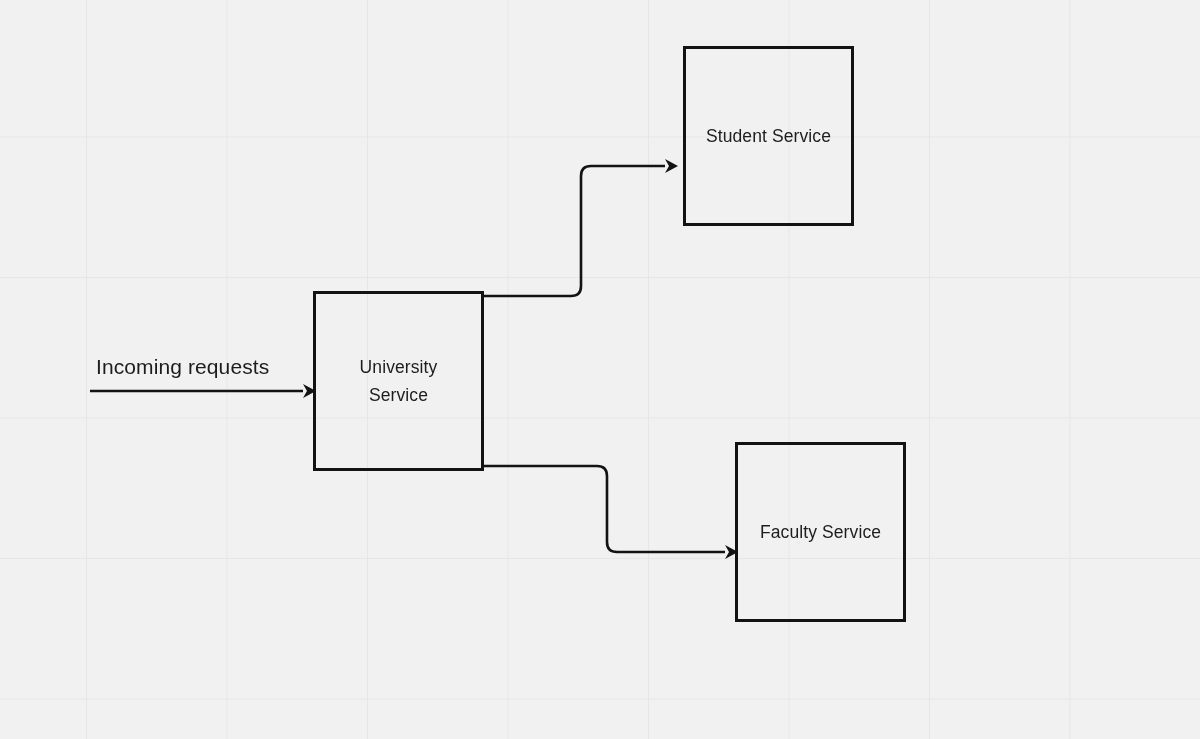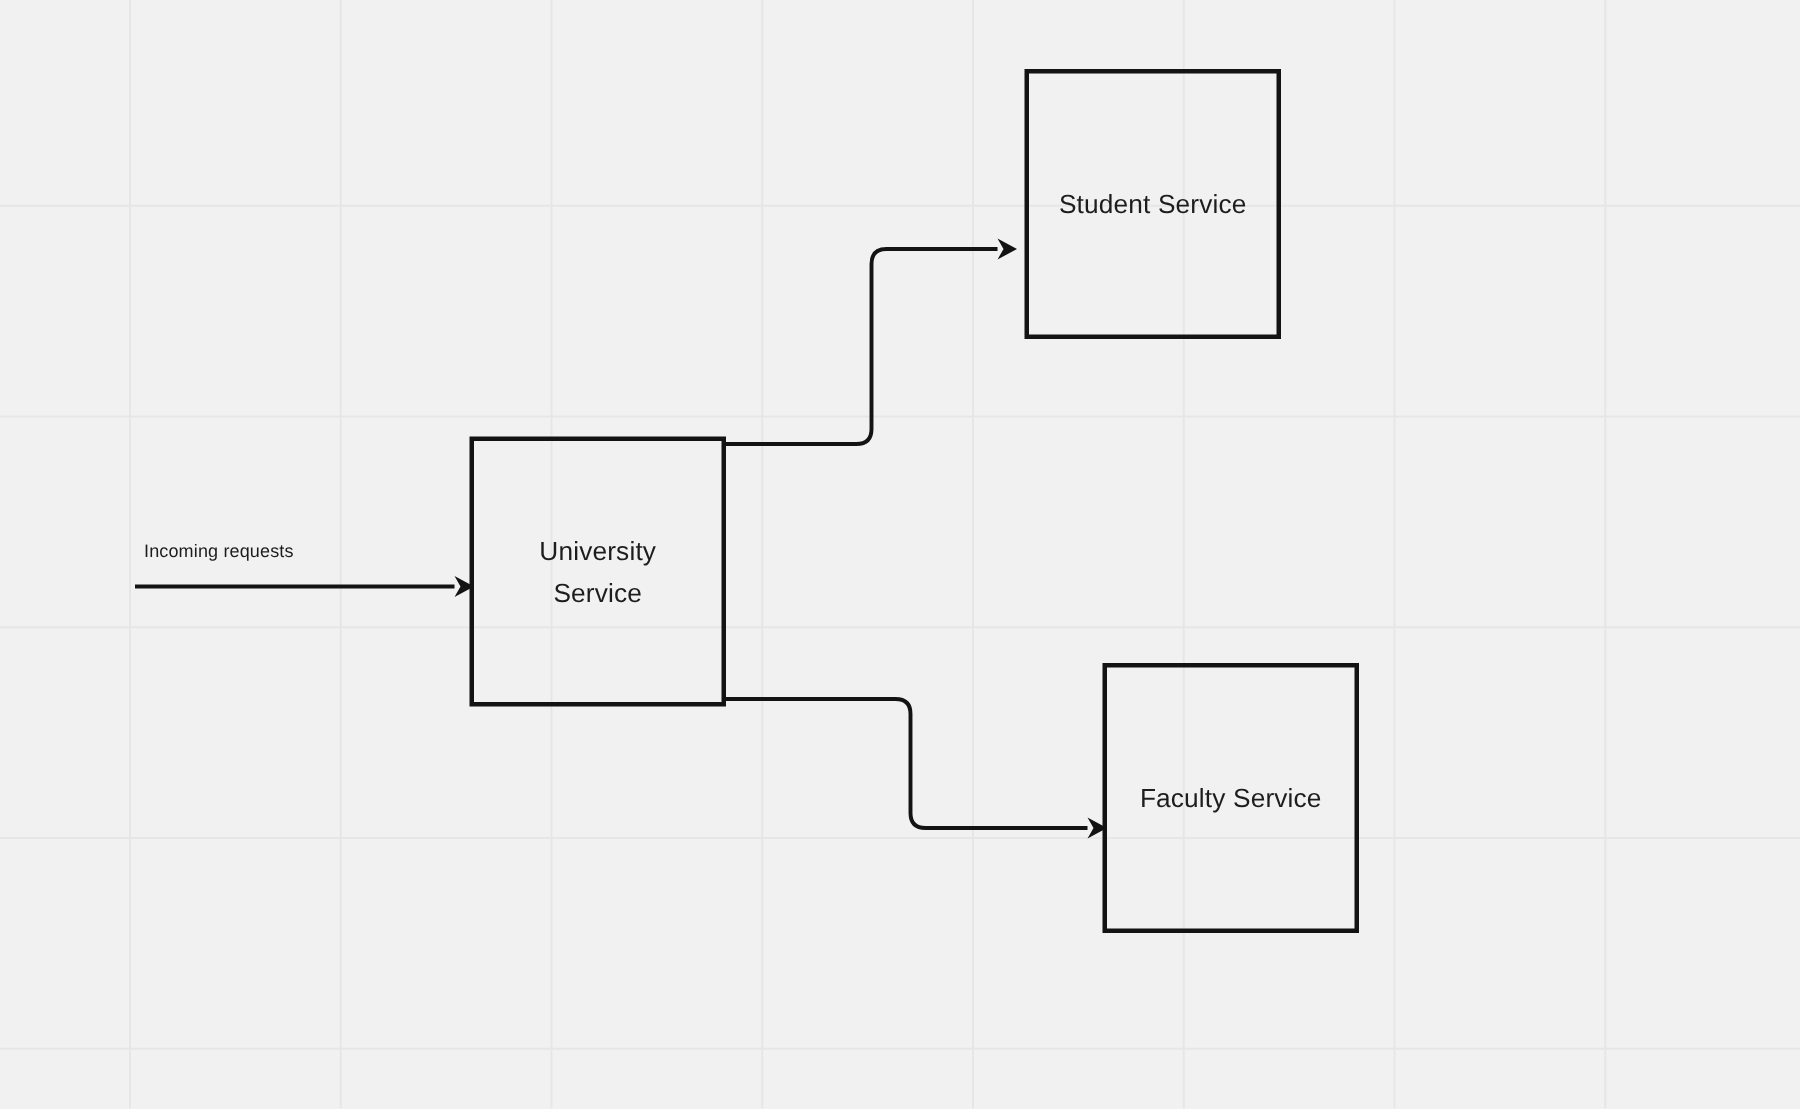--- a/index.html
+++ b/index.html
@@ -56,21 +56,21 @@
     stroke-width: 2.6;
     stroke-linecap: butt;
     stroke-linejoin: round;
   }
   .edge-head {
     fill: #131313;
     stroke: none;
   }
   .edge-text {
     position: absolute;
-    font-size: 12px;
+    font-size: 21px;
     line-height: 22px;
     color: #1d1d1d;
     white-space: nowrap;
     letter-spacing: 0.1px;
   }
 </style>
 </head>
 <body>
 
 <div id="canvas" style="background-color: rgb(241, 241, 241);">

